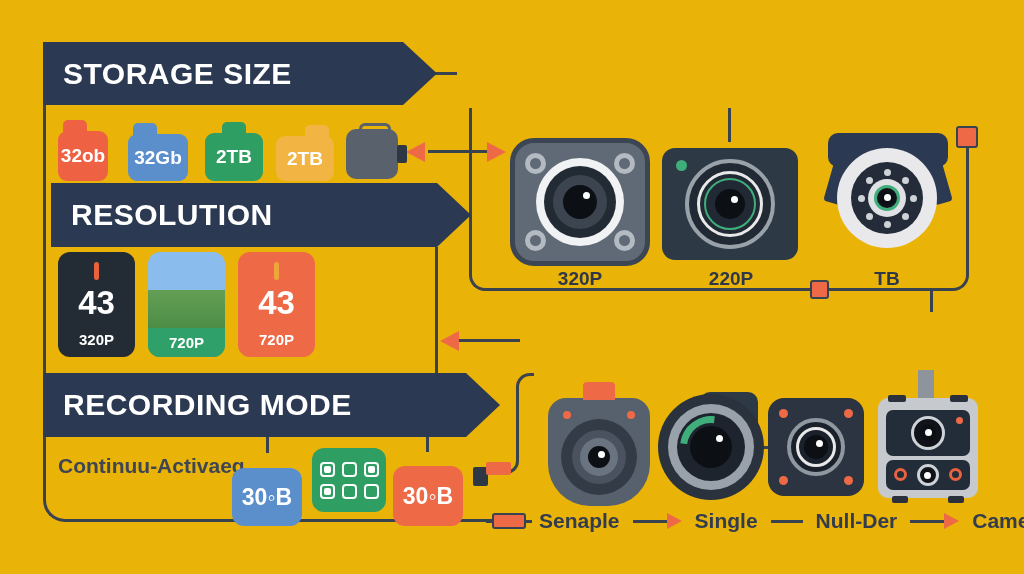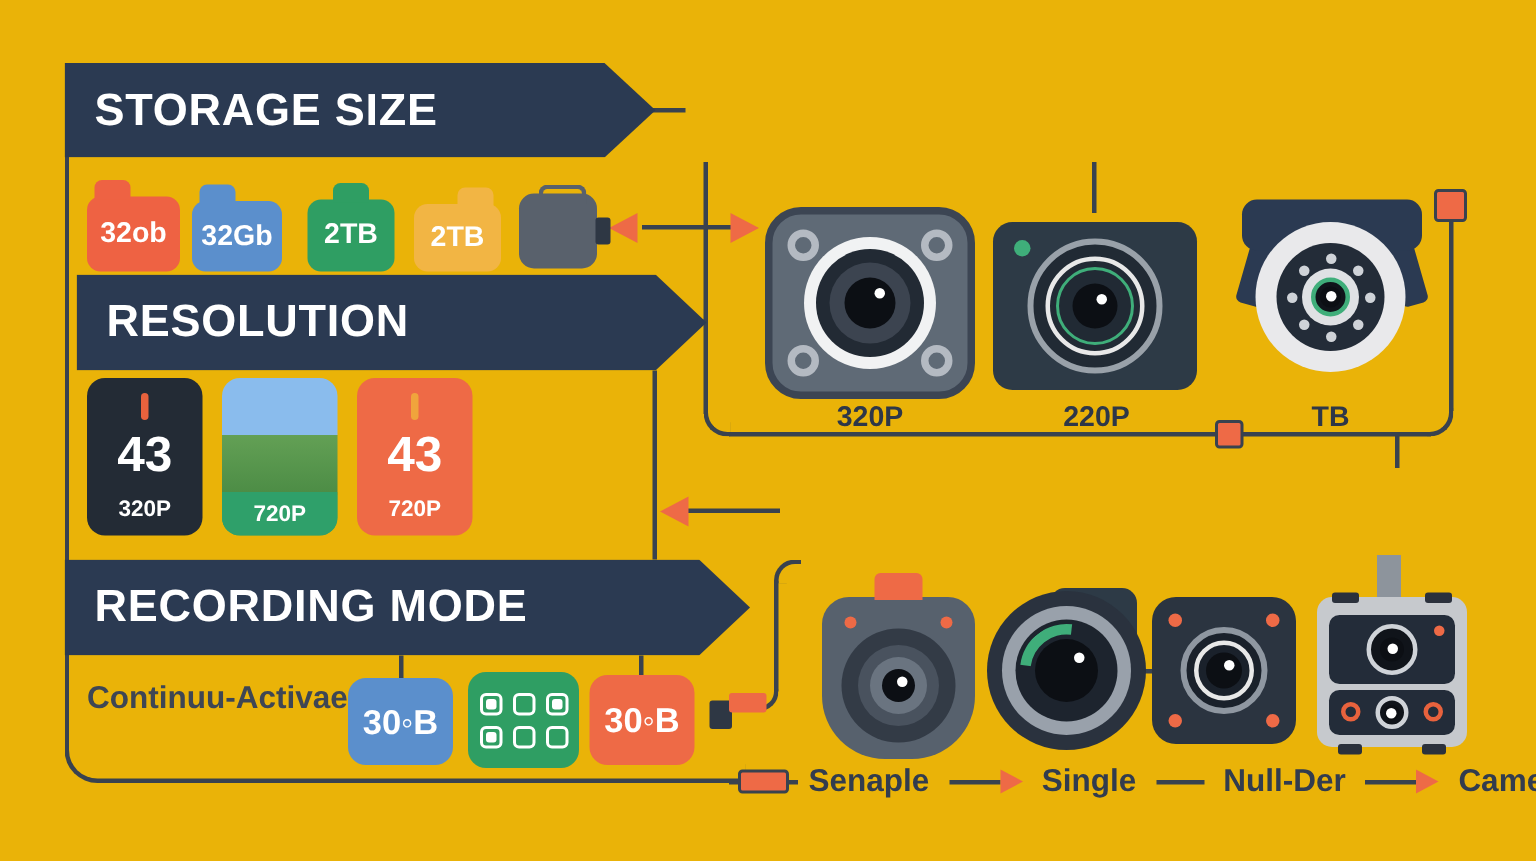--- a/index.html
+++ b/index.html
@@ -46,21 +46,21 @@
   .res-value{ font-size:33px; margin-top:4px; }
   .res-label{ font-size:15px; margin-top:auto; margin-bottom:9px; }
   .res-strip-label{ position:absolute; bottom:0; left:0; right:0; height:29px; display:flex; align-items:center; justify-content:center; font-size:15px; }
   .house{ position:absolute; left:26px; top:34px; width:26px; height:16px; background:#f4f4f2; }
   .house::before{ content:""; position:absolute; left:-2px; top:-8px; width:0; height:0;
     border-left:15px solid transparent; border-right:15px solid transparent; border-bottom:8px solid #3c3f44; }
 
   
   .rec-text{ position:absolute; left:58px; top:453px; color:#3e4654; font-weight:bold; font-size:21px; line-height:26px; }
   .pill{ position:absolute; border-radius:12px; display:flex; align-items:center; justify-content:center;
-    color:#fff; font-weight:bold; font-size:23px; }
+    color:#fff; font-weight:bold; font-size:23px;margin-top:16px; }
   .grid-tile{ position:absolute; left:312px; top:448px; width:74px; height:64px; background:#2f9e63; border-radius:12px;
     display:grid; grid-template-columns:repeat(3,15px); grid-template-rows:repeat(2,15px); gap:7px; align-content:center; justify-content:center; }
   .grid-tile i{ display:block; border:2.5px solid #fff; border-radius:4px; position:relative; }
   .grid-tile i.fill::after{ content:""; position:absolute; inset:2px; background:#fff; border-radius:2px; }
   .usb-dark{ position:absolute; left:473px; top:467px; width:15px; height:19px; background:#2e3744; border-radius:2px; }
   .usb-orange{ position:absolute; left:486px; top:462px; width:25px; height:13px; background:#ee6a46; border-radius:2px; }
 
   
   .c{ border-radius:50%; display:flex; align-items:center; justify-content:center; }
   .cam-label{ position:absolute; color:#2e3748; font-weight:bold; font-size:19px; text-align:center; }
@@ -158,21 +158,21 @@
   <div class="line" style="left:266px; top:437px; width:3px; height:16px;"></div>
   <div class="line" style="left:426px; top:437px; width:3px; height:15px;"></div>
   <div class="curve" style="left:516px; top:373px; width:18px; height:16px; border-left-width:3px; border-top-width:3px; border-top-left-radius:14px;"></div>
   <div class="line" style="left:516px; top:387px; width:3px; height:74px;"></div>
   <div class="curve" style="left:504px; top:459px; width:15px; height:15px; border-right-width:3px; border-bottom-width:3px; border-bottom-right-radius:13px;"></div>
   <div class="line" style="left:755px; top:446px; width:18px; height:3px;"></div>
 
   <div class="banner navy" style="left:43px; top:42px; width:394px; height:63px;">
     <span>STORAGE SIZE</span>
   </div>
-  <div class="folder tab-left" style="left:58px;  top:131px; width:62px; height:50px; background:#ee6243;">
+  <div class="folder tab-left" style="left:58px;  top:131px; width:50px; height:50px; background:#ee6243;">
       <span>32ob</span>
     </div>
   <div class="folder tab-left" style="left:128px; top:134px; width:60px; height:47px; background:#5b8fcc;">
       <span>32Gb</span>
     </div>
   <div class="folder tab-center" style="left:205px; top:133px; width:58px; height:48px; background:#2f9e63;">
       <span>2TB</span>
     </div>
   <div class="folder tab-right" style="left:276px; top:136px; width:58px; height:45px; background:#f2b544;">
       <span>2TB</span>

